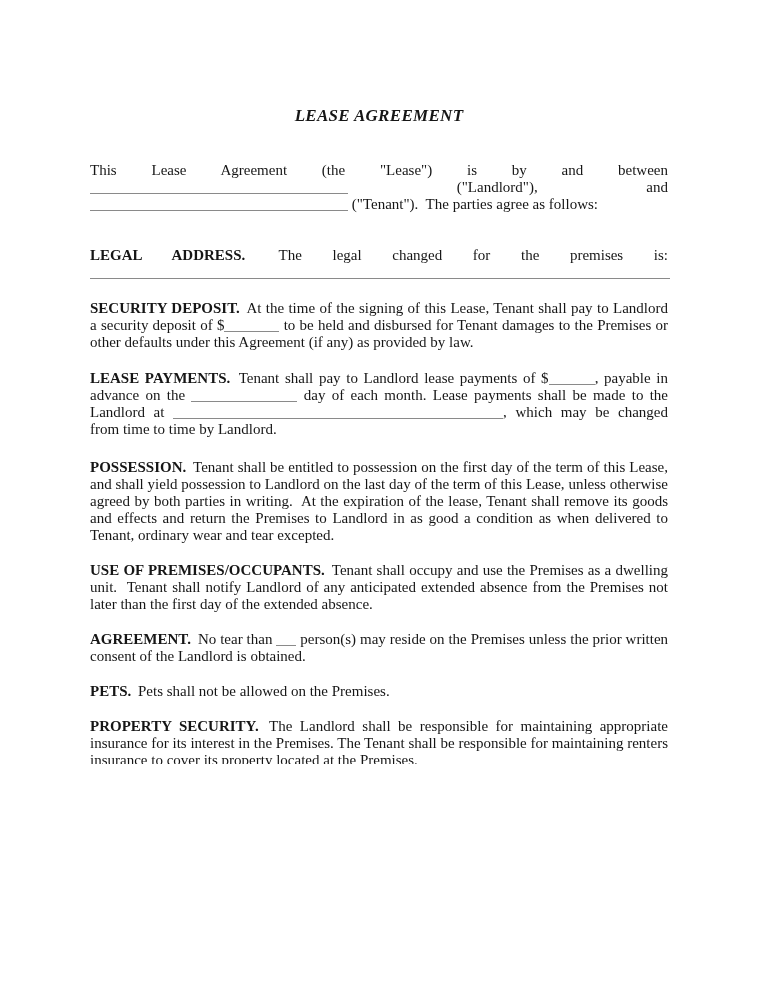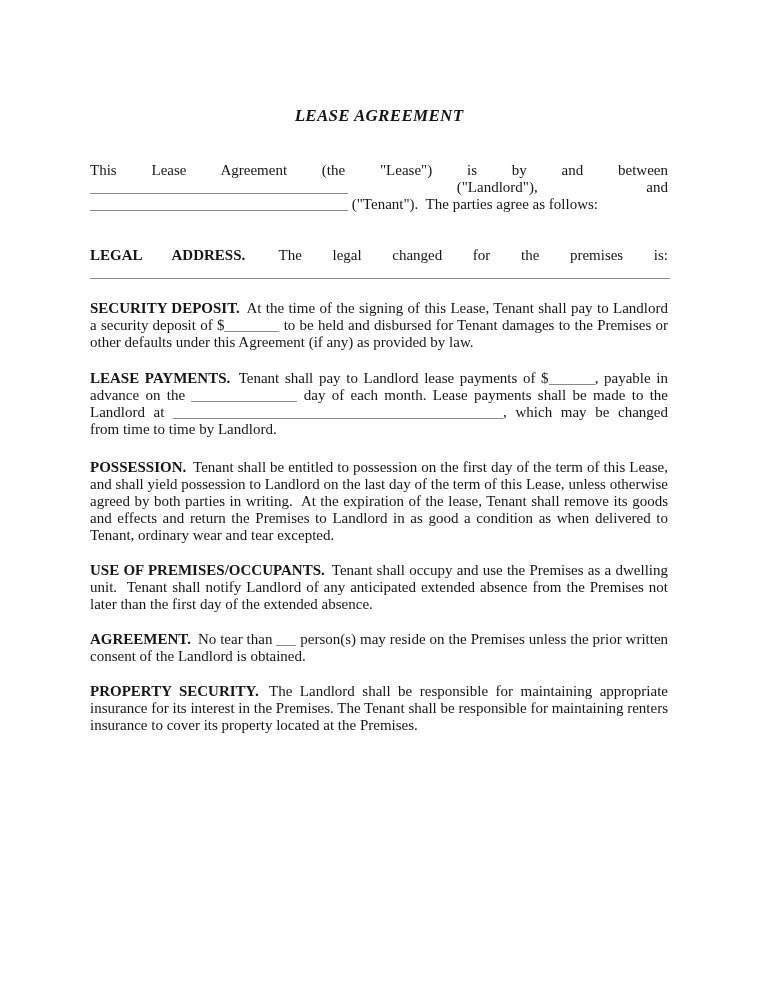--- a/index.html
+++ b/index.html
@@ -91,19 +91,23 @@
     <span>Tenant shall occupy and use the Premises as a dwelling unit.&nbsp; Tenant shall notify Landlord of any anticipated extended absence from the Premises not later than the first day of the extended absence.</span>
   </p>
 
   <p class="para">
     <span class="heading">AGREEMENT.</span>
     <span>No tear than</span>
     <span class="blank" style="width:20px"></span>
     <span>person(s) may reside on the Premises unless the prior written consent of the Landlord is obtained.</span>
   </p>
 
+  <p class="para">
+    <span class="heading">PETS.</span>
+    <span>Pets shall not be allowed on the Premises.</span>
+  </p>
 
   <p class="para">
     <span class="heading">PROPERTY SECURITY.</span>
     <span>The Landlord shall be responsible for maintaining appropriate insurance for its interest in the Premises. The Tenant shall be responsible for maintaining renters insurance to cover its property located at the Premises.</span>
   </p>
 
 </div>
 
 </body></html>

